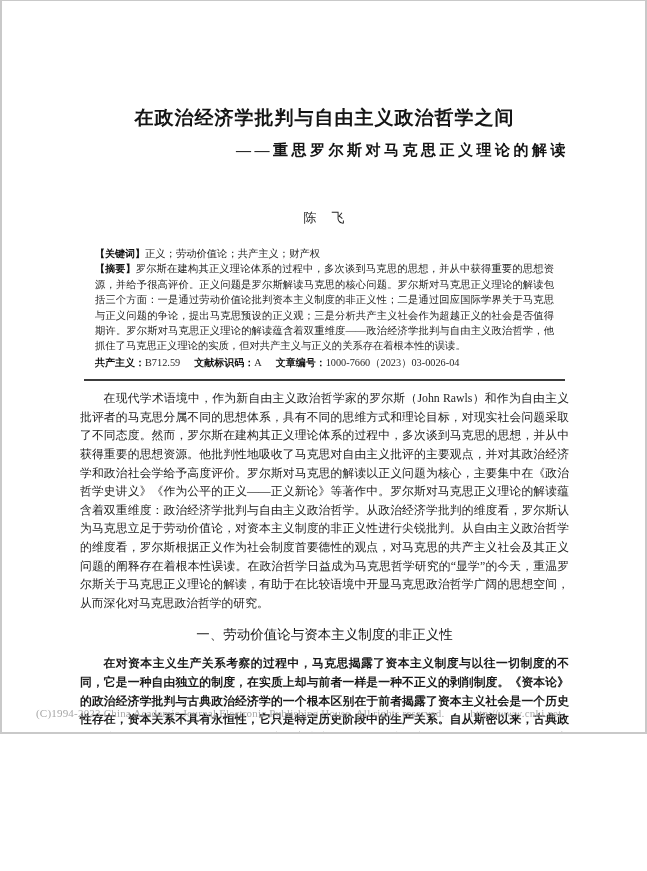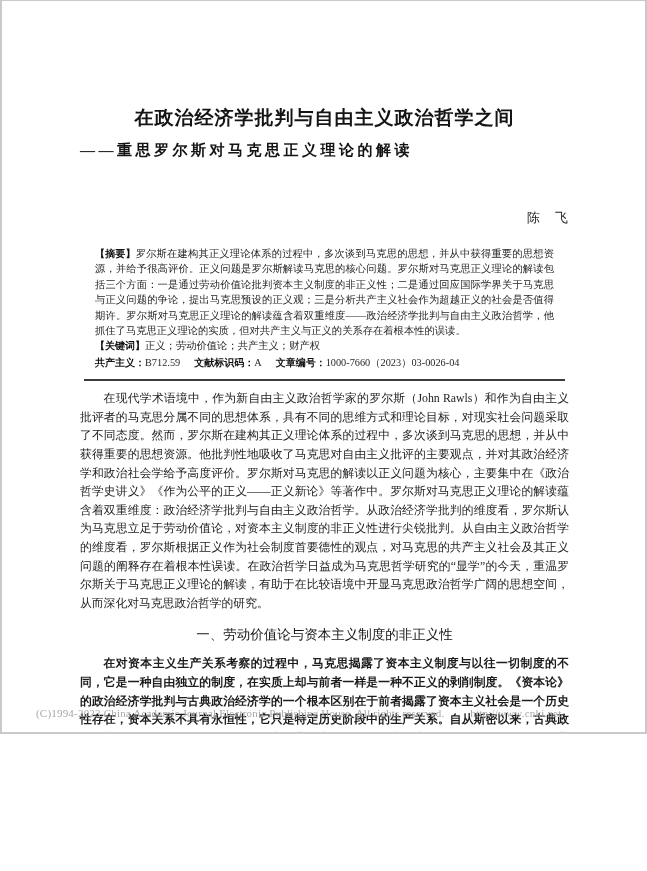--- a/index.html
+++ b/index.html
@@ -21,30 +21,30 @@
     margin-top: 102px;
     text-align: center;
     font-size: 19px;
     font-weight: bold;
     line-height: 30px;
     letter-spacing: 1px;
     color: #141414;
   }
   .subtitle {
     margin-top: 5px;
-    text-align: left;
+    text-align: right;
     font-size: 15px;
     font-weight: bold;
     letter-spacing: 3.5px;
     line-height: 24px;
     color: #141414;
   }
   .author {
     margin-top: 47px;
-    text-align: right;
+    text-align: center;
     font-size: 13px;
     letter-spacing: 1px;
   }
 
   .front { margin-top: 19px; padding: 0 15px; }
   .fm-line {
     font-size: 10.3px;
     line-height: 15.4px;
     text-align: justify;
     color: #262626;
@@ -111,22 +111,22 @@
 <body>
 
 <div class="page">
   <div class="content">
 
     <div class="title">在政治经济学批判与自由主义政治哲学之间</div>
     <div class="subtitle">——重思罗尔斯对马克思正义理论的解读</div>
     <div class="author">陈　飞</div>
 
     <div class="front">
+      <div class="fm-line"><span class="fm-label">【关键词】</span><span>正义；劳动价值论；共产主义；财产权</span></div>
       <div class="fm-line"><span class="fm-label">【摘要】</span><span>罗尔斯在建构其正义理论体系的过程中，多次谈到马克思的思想，并从中获得重要的思想资源，并给予很高评价。正义问题是罗尔斯解读马克思的核心问题。罗尔斯对马克思正义理论的解读包括三个方面：一是通过劳动价值论批判资本主义制度的非正义性；二是通过回应国际学界关于马克思与正义问题的争论，提出马克思预设的正义观；三是分析共产主义社会作为超越正义的社会是否值得期许。罗尔斯对马克思正义理论的解读蕴含着双重维度——政治经济学批判与自由主义政治哲学，他抓住了马克思正义理论的实质，但对共产主义与正义的关系存在着根本性的误读。</span></div>
-      <div class="fm-line"><span class="fm-label">【关键词】</span><span>正义；劳动价值论；共产主义；财产权</span></div>
       <div class="fm-line clc-line"><span class="fm-label">共产主义：</span><span>B712.59</span><span class="clc-gap"></span><span class="fm-label">文献标识码：</span><span>A</span><span class="clc-gap"></span><span class="fm-label">文章编号：</span><span>1000-7660（2023）03-0026-04</span></div>
     </div>
 
 
     <hr class="rule">
 
     <p class="body-para">在现代学术语境中，作为新自由主义政治哲学家的罗尔斯（John Rawls）和作为自由主义批评者的马克思分属不同的思想体系，具有不同的思维方式和理论目标，对现实社会问题采取了不同态度。然而，罗尔斯在建构其正义理论体系的过程中，多次谈到马克思的思想，并从中获得重要的思想资源。他批判性地吸收了马克思对自由主义批评的主要观点，并对其政治经济学和政治社会学给予高度评价。罗尔斯对马克思的解读以正义问题为核心，主要集中在《政治哲学史讲义》《作为公平的正义——正义新论》等著作中。罗尔斯对马克思正义理论的解读蕴含着双重维度：政治经济学批判与自由主义政治哲学。从政治经济学批判的维度看，罗尔斯认为马克思立足于劳动价值论，对资本主义制度的非正义性进行尖锐批判。从自由主义政治哲学的维度看，罗尔斯根据正义作为社会制度首要德性的观点，对马克思的共产主义社会及其正义问题的阐释存在着根本性误读。在政治哲学日益成为马克思哲学研究的“显学”的今天，重温罗尔斯关于马克思正义理论的解读，有助于在比较语境中开显马克思政治哲学广阔的思想空间，从而深化对马克思政治哲学的研究。</p>
 
     <div class="section-heading">一、劳动价值论与资本主义制度的非正义性</div>
 

